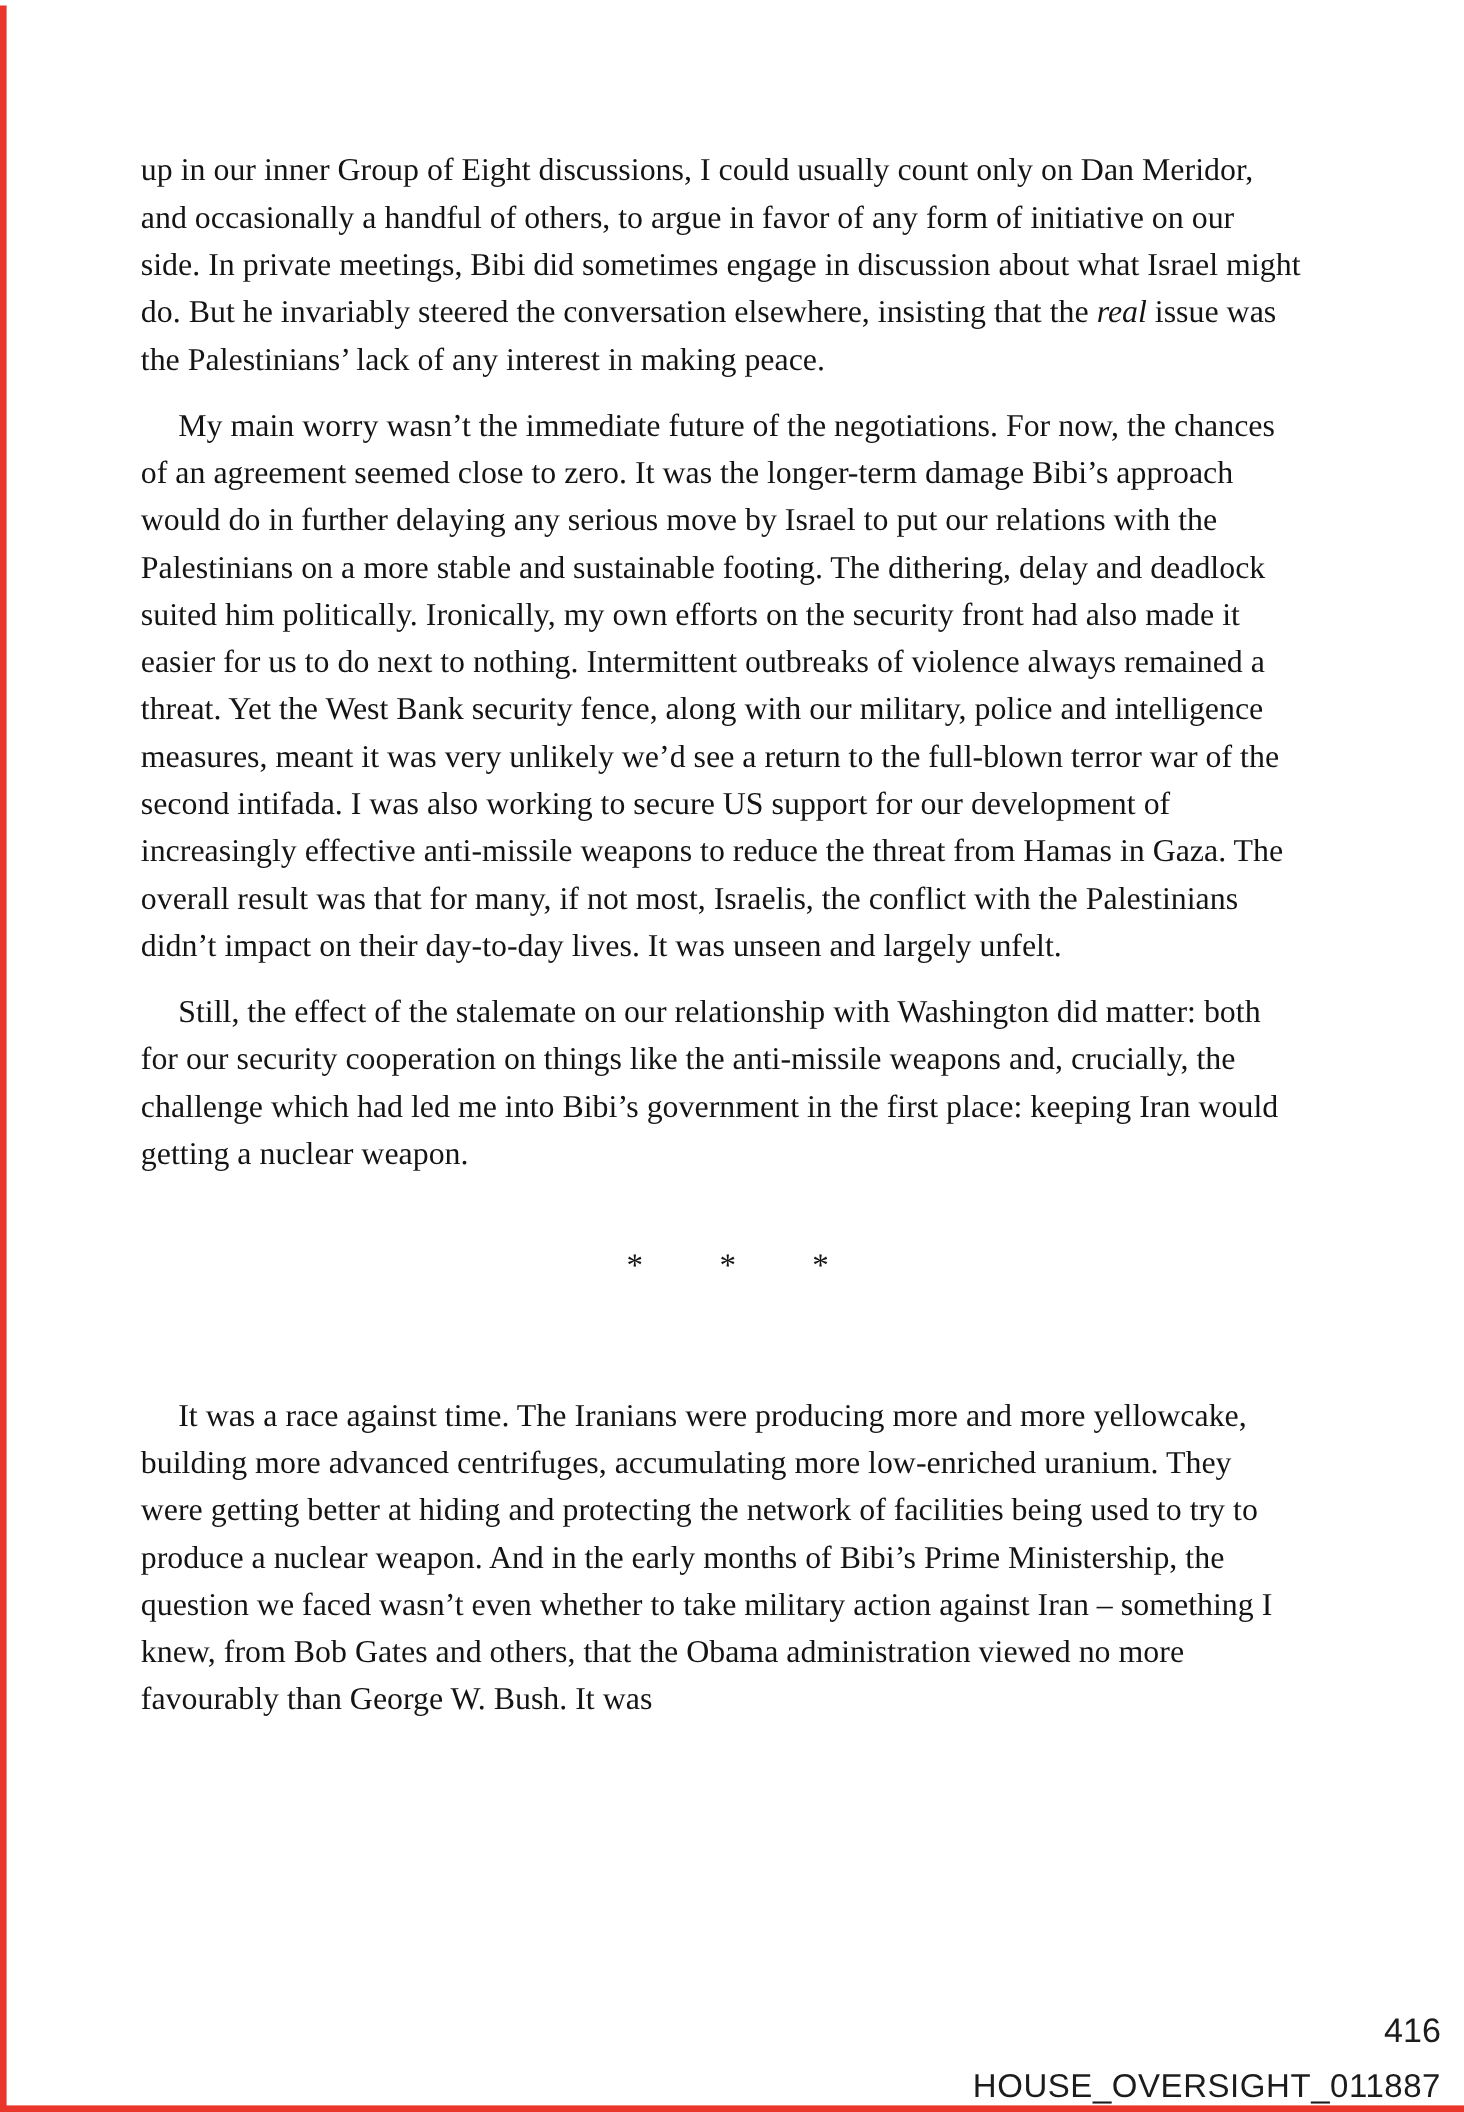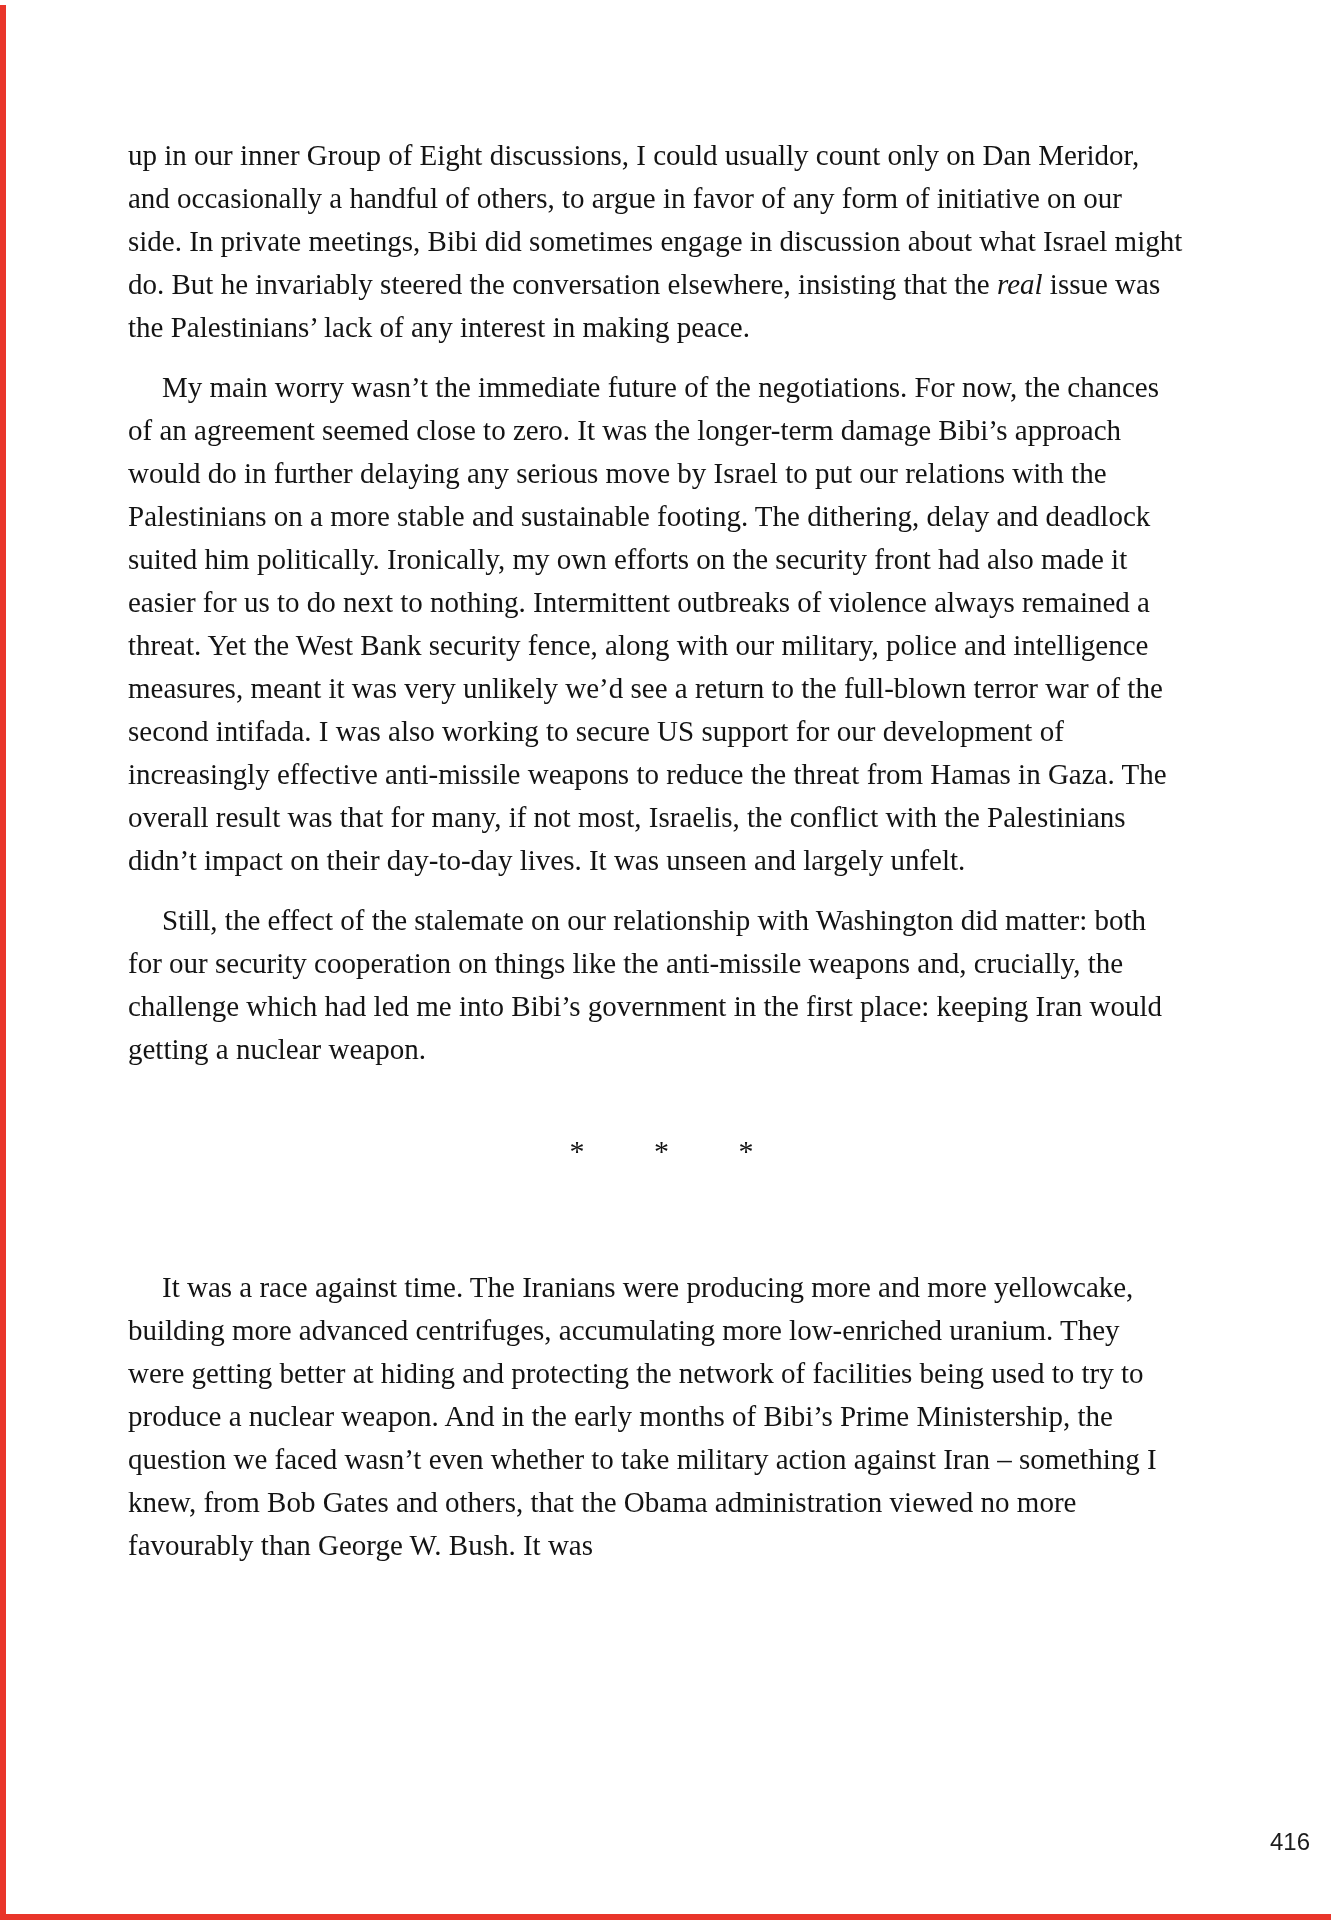--- a/index.html
+++ b/index.html
@@ -48,21 +48,21 @@
   .separator{
     text-align:center;
     font-size:30px;
     word-spacing:62px;
     margin:58px 0 94px 0;
   }
   .page-number{
     position:absolute;
     top:1828px; right:21px;
     font-family:"Liberation Sans", sans-serif;
-    font-size:24px;
+    font-size:31px;
     color:#1c1c1c;
   }
   .bates-number{
     position:absolute;
     top:1880px; right:21px;
     font-family:"Liberation Sans", sans-serif;
     font-size:30px;
     color:#1c1c1c;
     letter-spacing:0.5px;
   }
@@ -85,14 +85,15 @@
     <p class="indent">Still, the effect of the stalemate on our relationship with Washington did matter: both for our security cooperation on things like the anti-missile weapons and, crucially, the challenge which had led me into Bibi’s government in the first place: keeping Iran would getting a nuclear weapon.</p>
 
     <div class="separator">* * *</div>
 
     <p class="indent">It was a race against time. The Iranians were producing more and more yellowcake, building more advanced centrifuges, accumulating more low-enriched uranium. They were getting better at hiding and protecting the network of facilities being used to try to produce a nuclear weapon. And in the early months of Bibi’s Prime Ministership, the question we faced wasn’t even whether to take military action against Iran – something I knew, from Bob Gates and others, that the Obama administration viewed no more favourably than George W. Bush. It was</p>
 
   </div>
 
   <div class="page-number">416</div>
 
+  <div class="bates-number">HOUSE_OVERSIGHT_011887</div>
 
 </div>
 
 </body></html>

